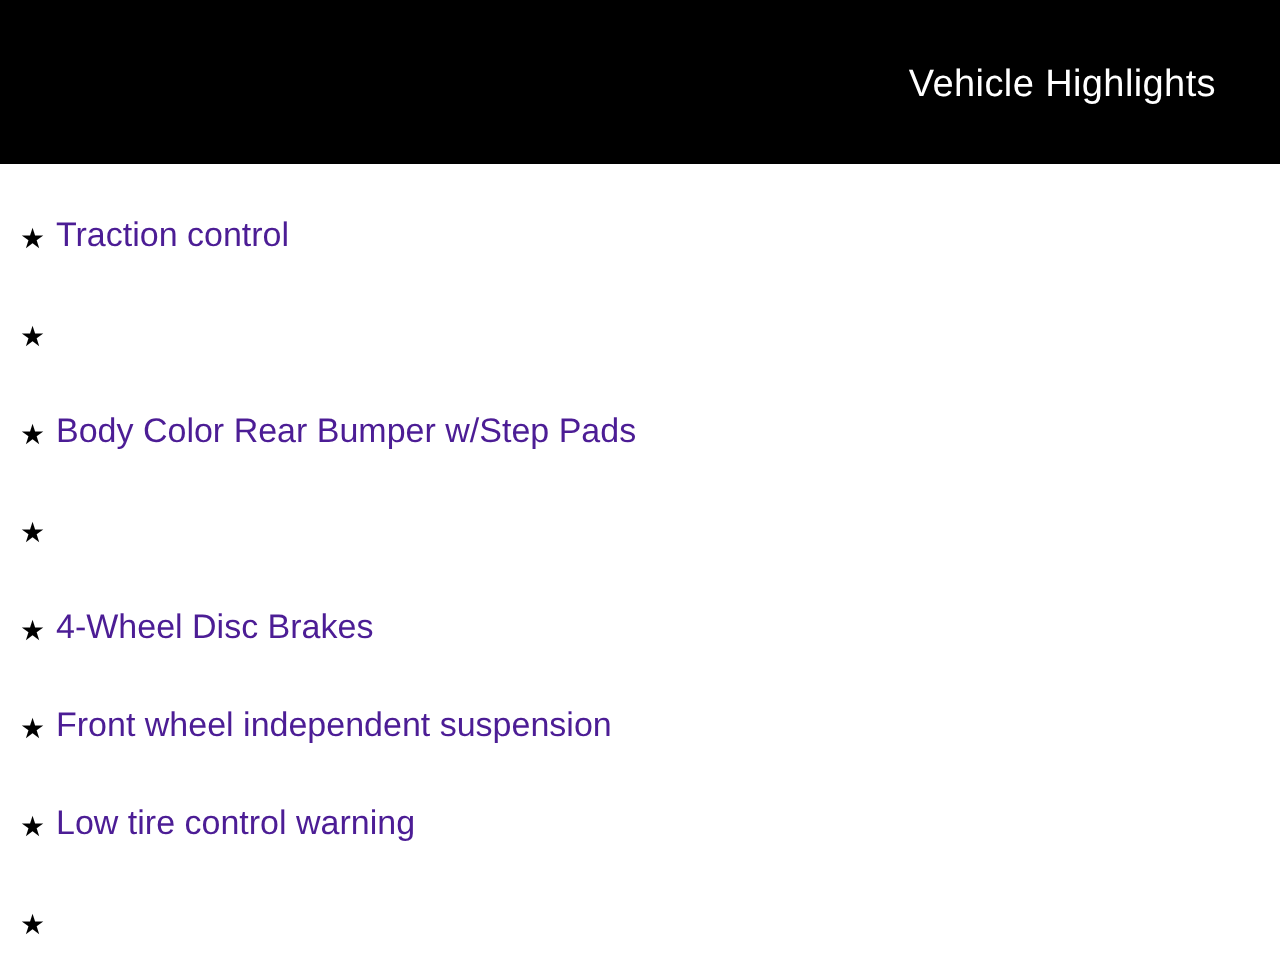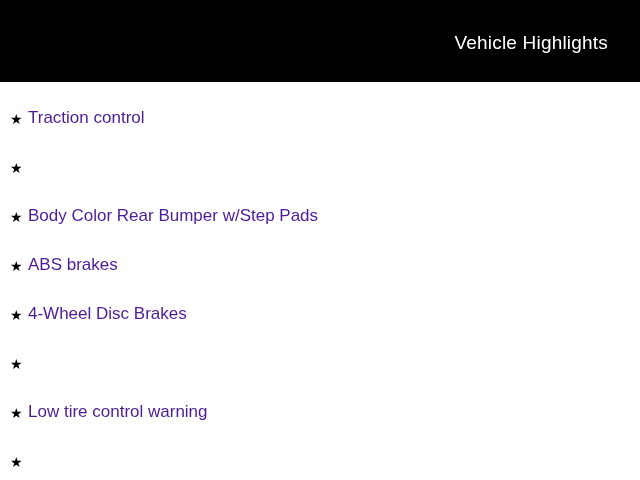--- a/index.html
+++ b/index.html
@@ -79,28 +79,28 @@
     </li>
     <li class="highlight-item">
       <span class="bullet-star">★</span>
     </li>
     <li class="highlight-item">
       <span class="bullet-star">★</span>
       <span class="item-label">Body Color Rear Bumper w/Step Pads</span>
     </li>
     <li class="highlight-item">
       <span class="bullet-star">★</span>
-      <span class="item-label">ABS brakes</span>
     </li>
     <li class="highlight-item">
       <span class="bullet-star">★</span>
       <span class="item-label">4-Wheel Disc Brakes</span>
     </li>
     <li class="highlight-item">
       <span class="bullet-star">★</span>
+      <span class="item-label">Front wheel independent suspension</span>
     </li>
     <li class="highlight-item">
       <span class="bullet-star">★</span>
       <span class="item-label">Low tire control warning</span>
     </li>
     <li class="highlight-item">
       <span class="bullet-star">★</span>
     </li>
   </ul>
 

